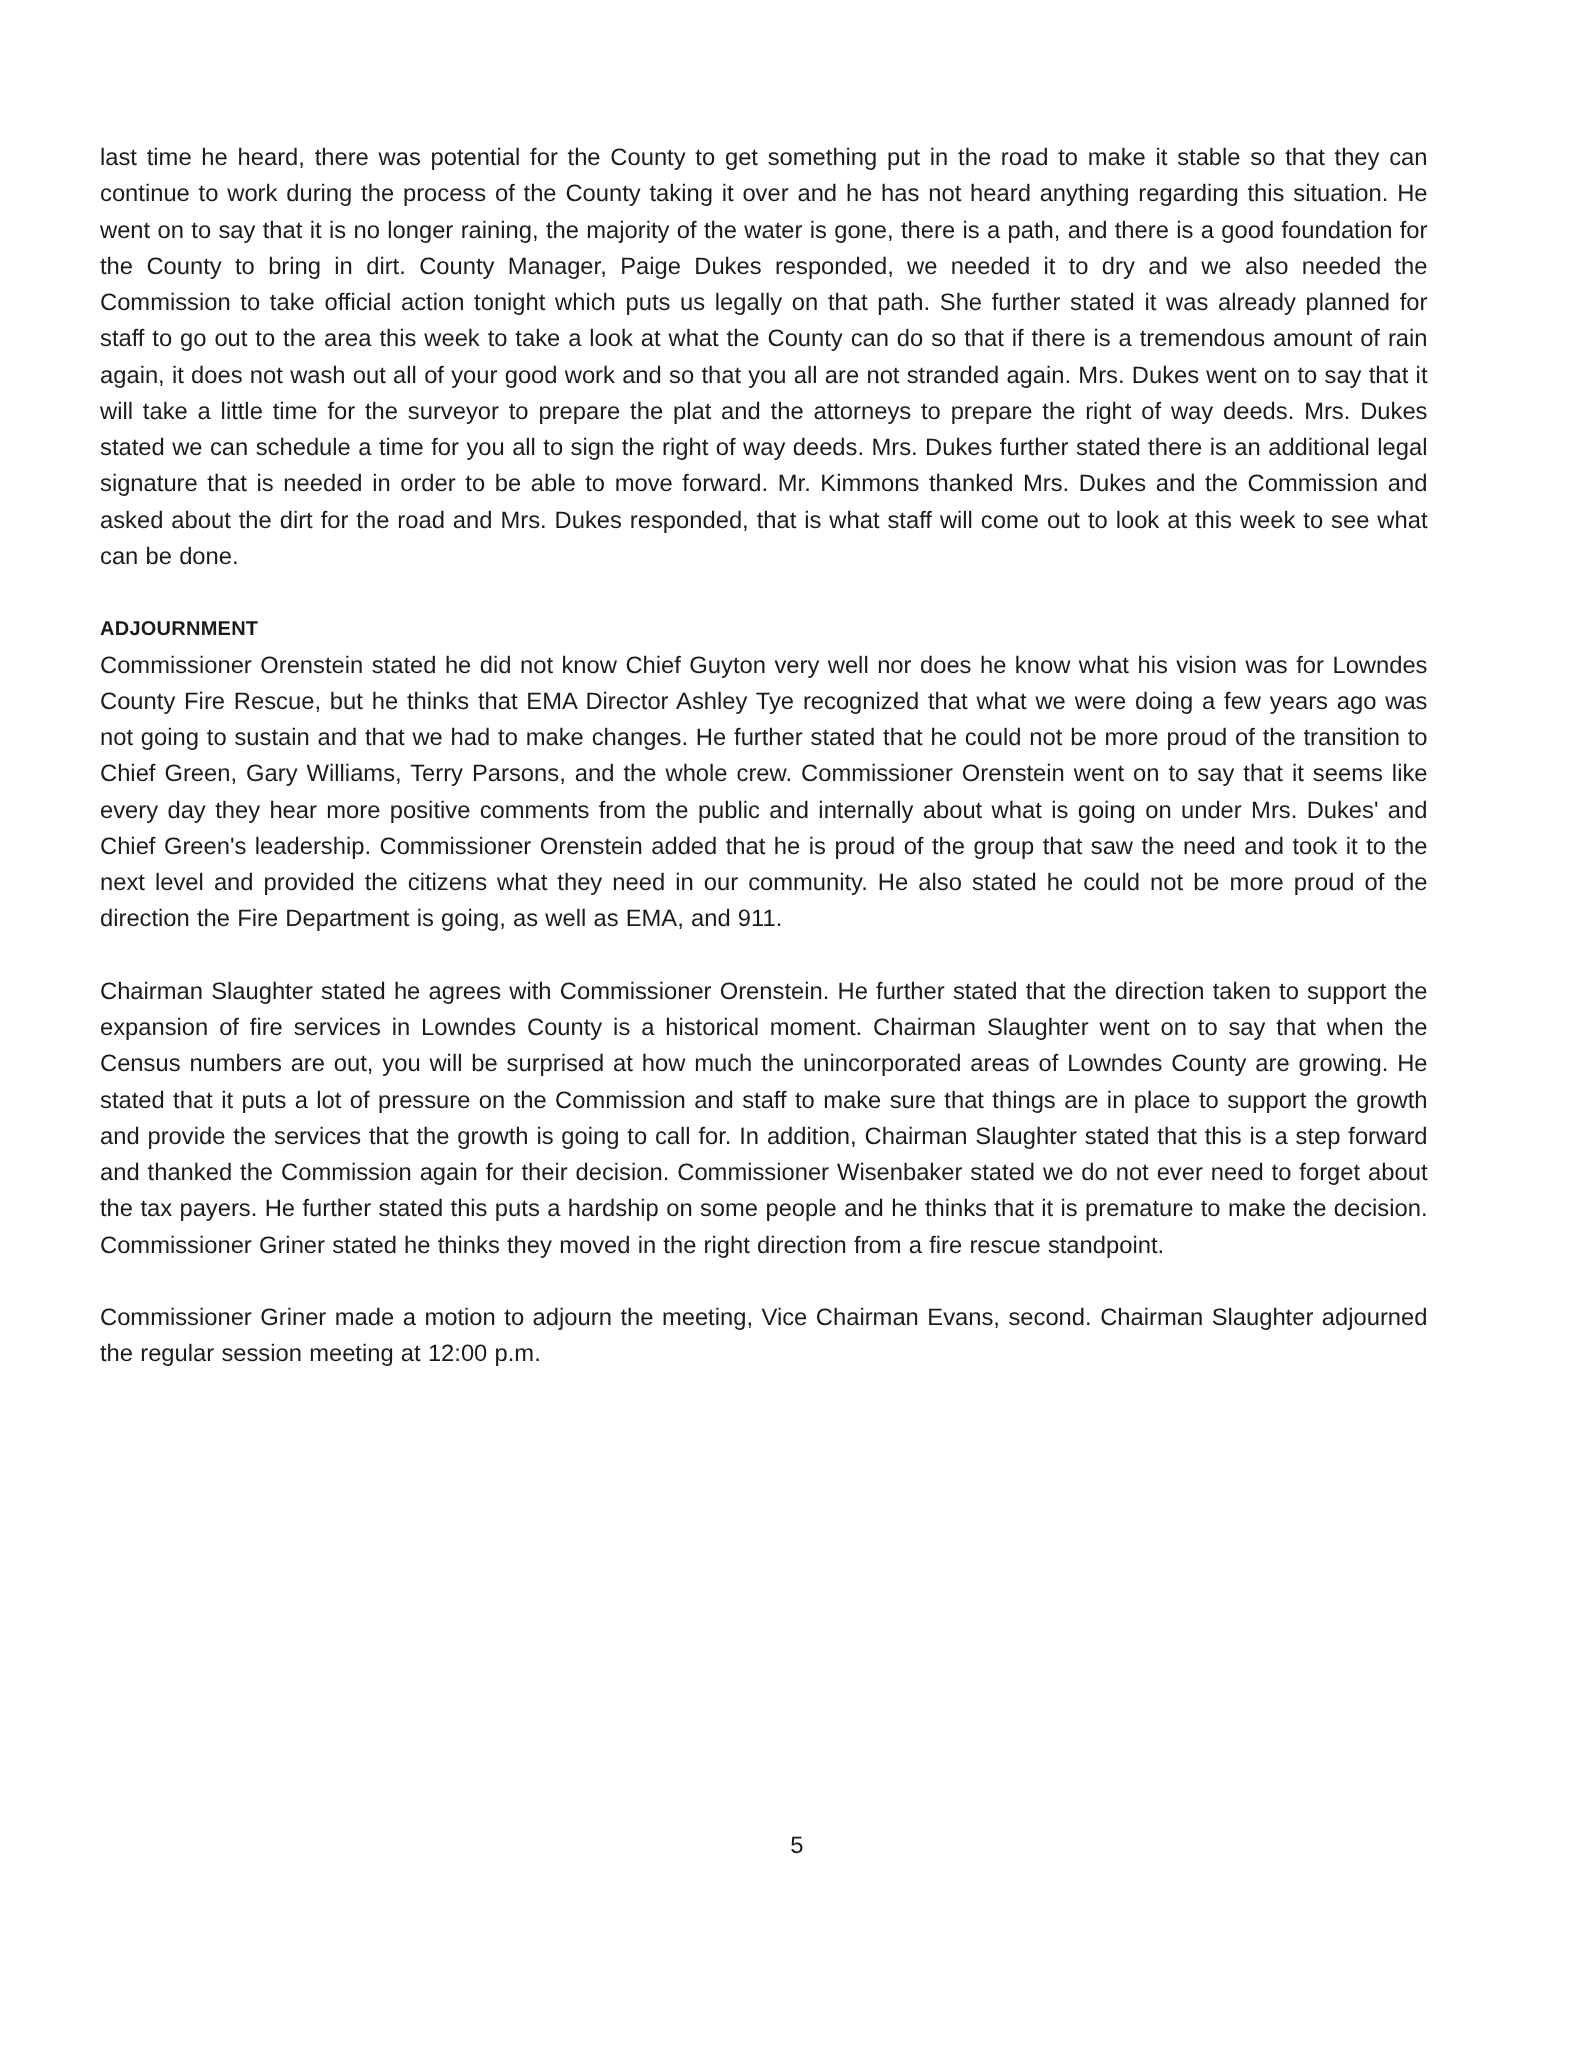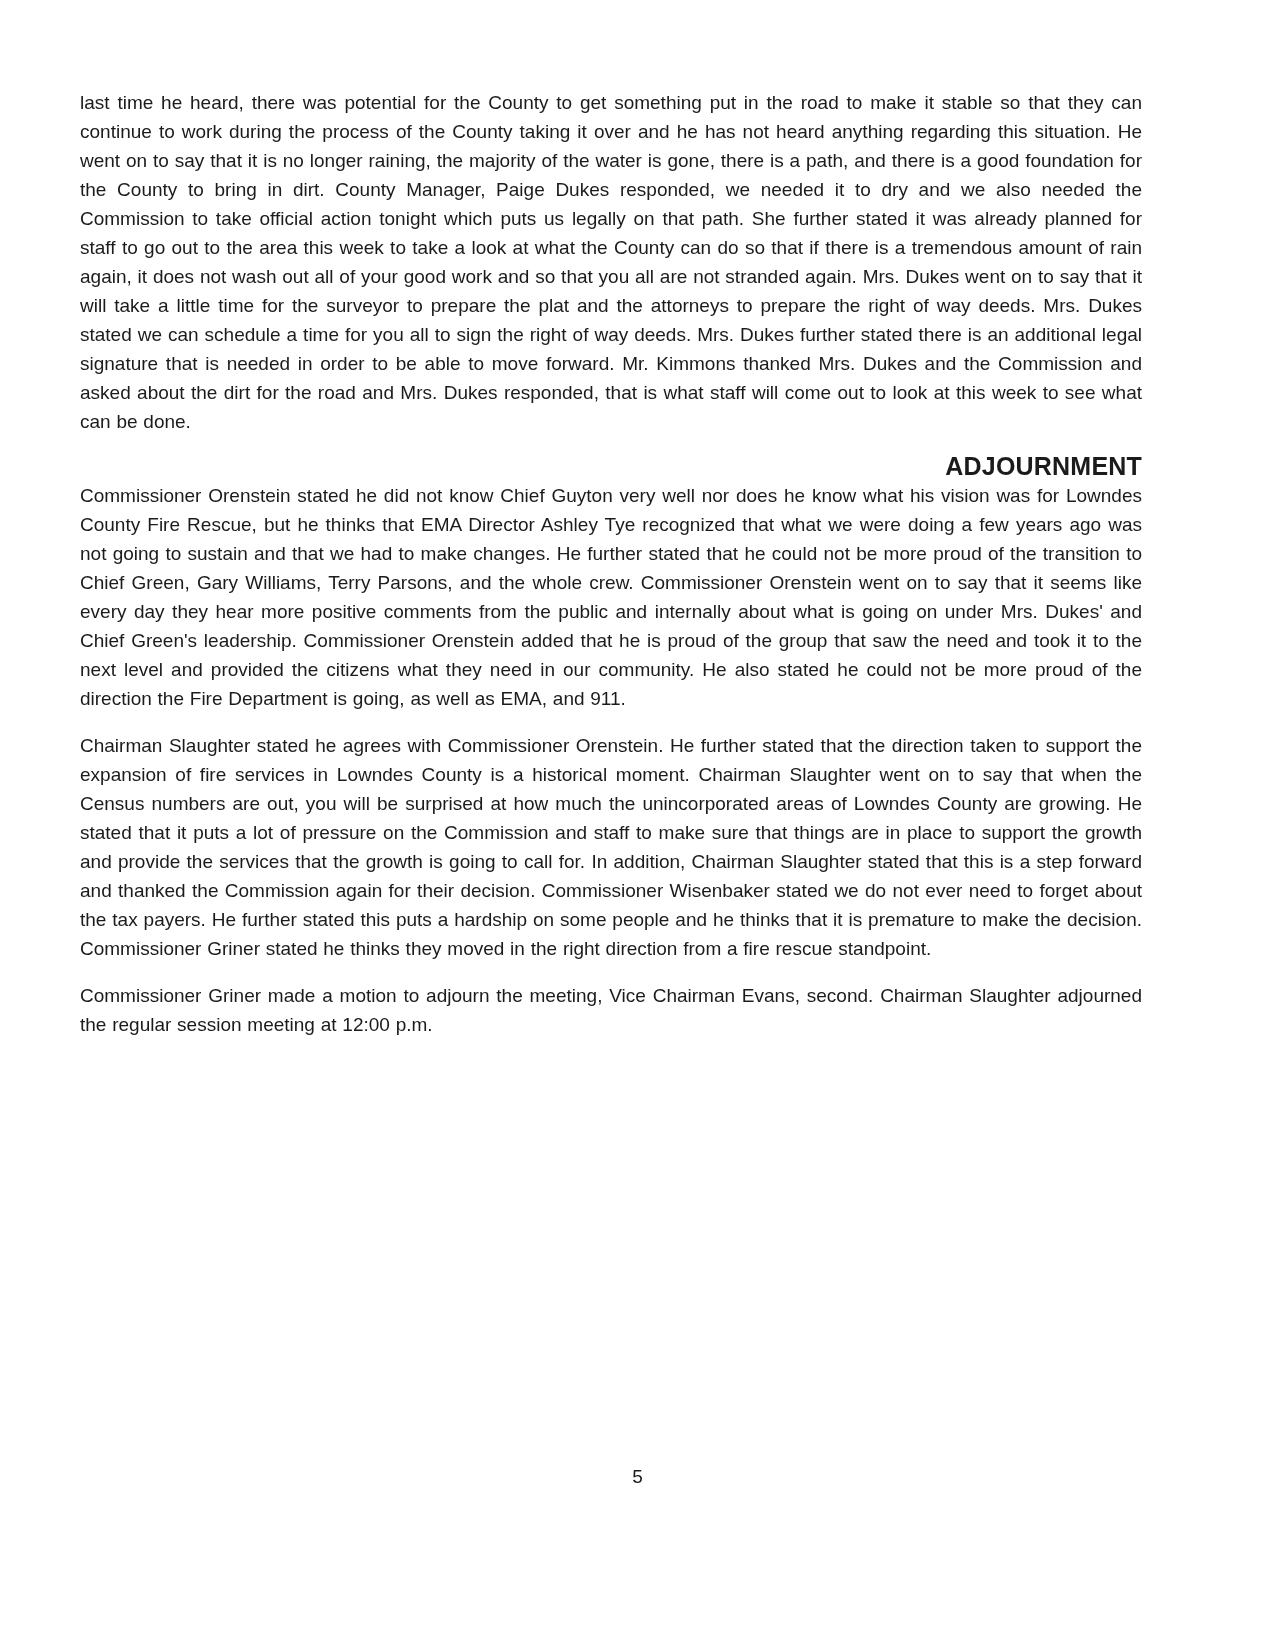--- a/index.html
+++ b/index.html
@@ -13,39 +13,39 @@
     overflow: hidden;
   }
   .page {
     position: absolute;
     inset: 0;
     background: #ffffff;
   }
   .content {
     position: absolute;
     left: 80px;
-    top: 88px;
+    top: 112px;
     width: 1062px;
     font-size: 19px;
     line-height: 29px;
     text-align: justify;
   }
   .para {
     margin: 0;
     word-spacing: 0.5px;
   }
   .para.gap {
-    margin-top: 18px;
+    margin-top: 29px;
   }
   .heading {
-    font-size: 25px;
+    font-size: 16px;
     line-height: 29px;
     font-weight: bold;
-    text-align: right;
-    margin-top: 16px;
+    text-align: left;
+    margin-top: 29px;
     margin-bottom: 0;
     letter-spacing: 0.2px;
   }
   .page-number {
     position: absolute;
     left: 0;
     top: 1462px;
     width: 100%;
     text-align: center;
     font-size: 19px;

